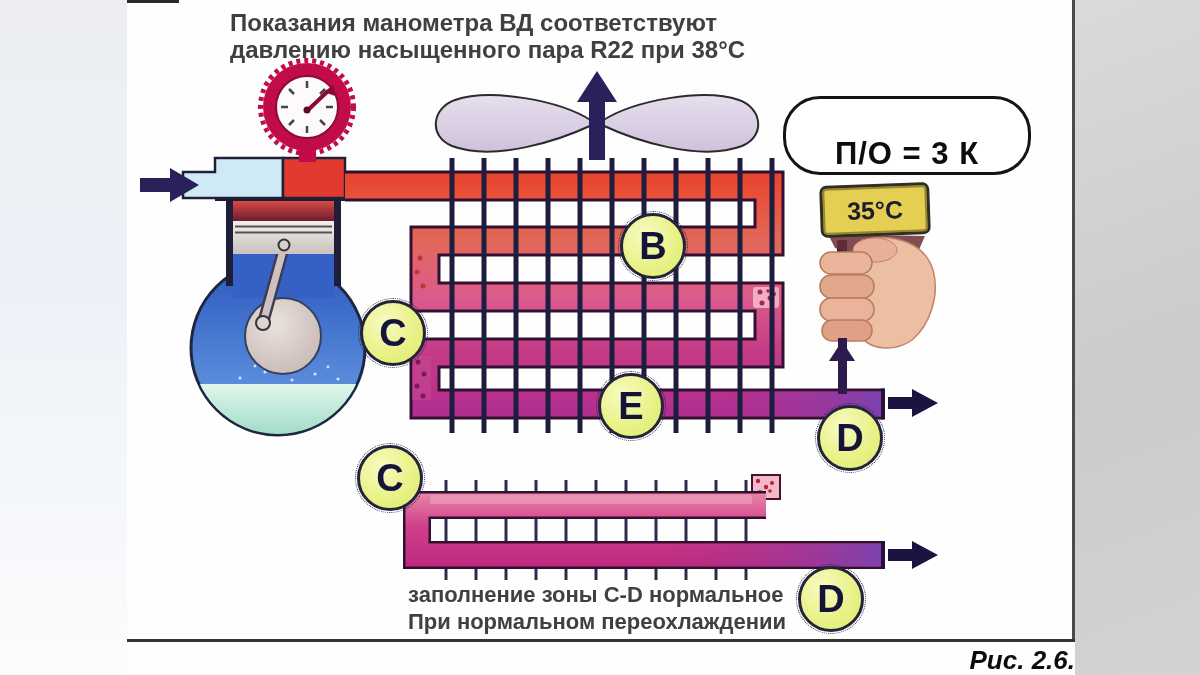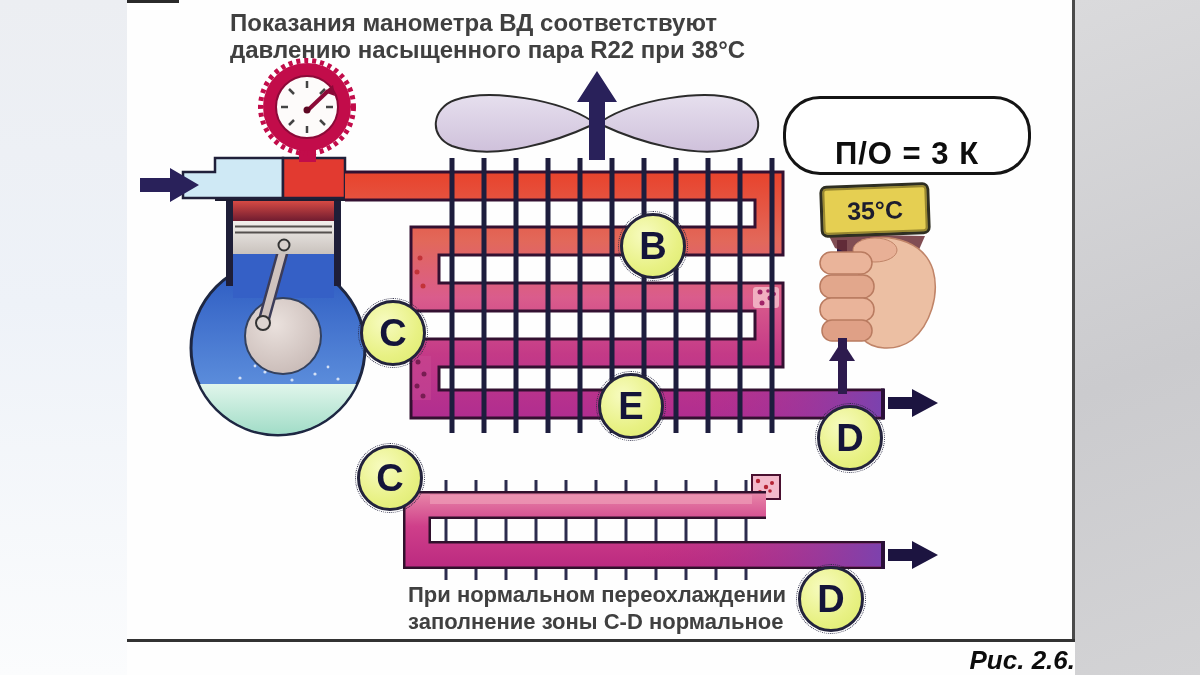--- a/index.html
+++ b/index.html
@@ -236,19 +236,19 @@
   </div>
 
   <div class="badge" style="left:620px;top:213px">B</div>
   <div class="badge" style="left:360px;top:300px">C</div>
   <div class="badge" style="left:598px;top:373px">E</div>
   <div class="badge" style="left:817px;top:405px">D</div>
   <div class="badge" style="left:357px;top:445px">C</div>
   <div class="badge" style="left:798px;top:566px">D</div>
 
   <div class="txt note">
+    <span style="display:block">заполнение зоны C-D нормальное</span>
     <span style="display:block">При нормальном переохлаждении</span>
-    <span style="display:block">заполнение зоны C-D нормальное</span>
   </div>
 
   <div class="txt caption">Рис. 2.6.</div>
 
 </div>
 
 </body></html>

